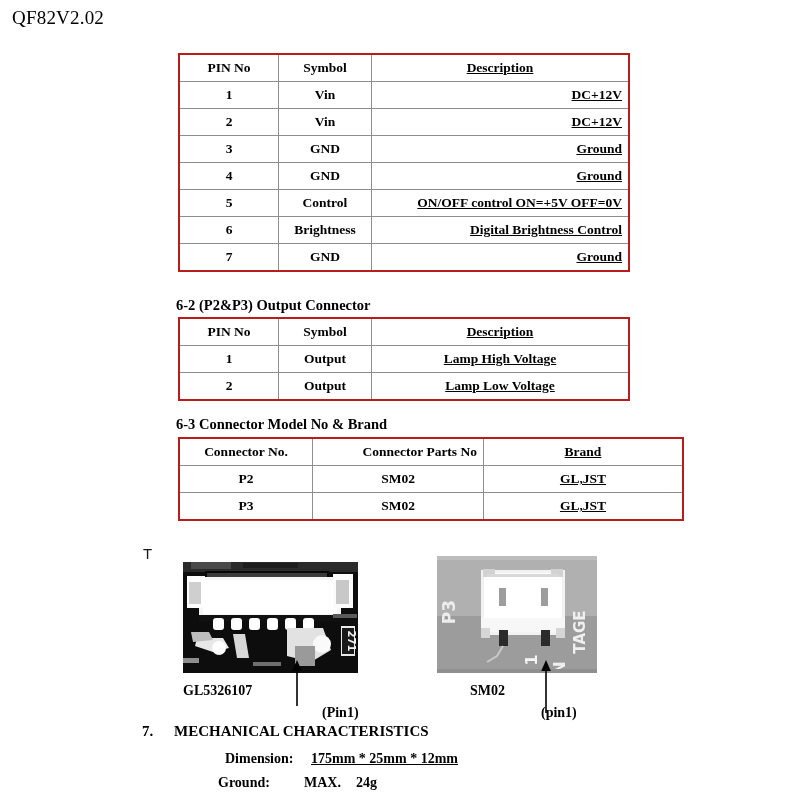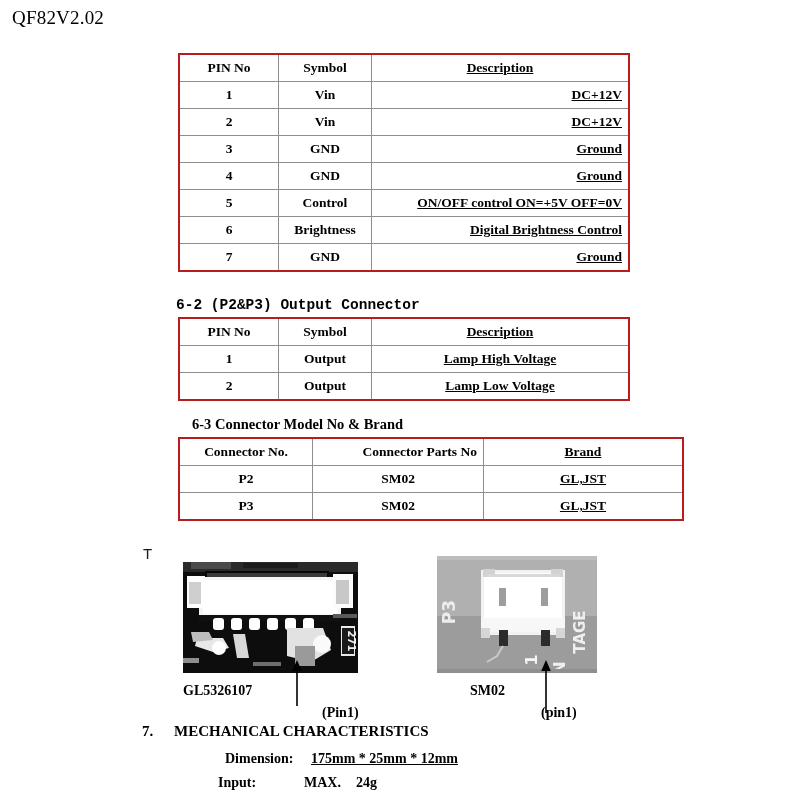--- a/index.html
+++ b/index.html
@@ -32,22 +32,22 @@
   }
 
   
   .section-heading {
     position: absolute;
     font-size: 14.5px;
     font-weight: bold;
     white-space: nowrap;
   }
   #heading-6-1 { left: 176px; top: 32px; }
-  #heading-6-2 { left: 176px; top: 297px; font-family: Liberation Mono, monospace; }
-  #heading-6-3 { left: 192px; top: 416px; }
+  #heading-6-2 { left: 176px; top: 297px; }
+  #heading-6-3 { left: 176px; top: 416px; }
 
   
   table.spec {
     position: absolute;
     border-collapse: collapse;
     table-layout: fixed;
     font-size: 13.5px;
     font-weight: bold;
     background: #fff;
   }
@@ -369,16 +369,16 @@
 
   <div id="mech-heading">
     <span class="num">7.</span><span>MECHANICAL CHARACTERISTICS</span>
   </div>
 
   <div class="mech-row" id="mech-dimension">
     <span class="lbl">Dimension:</span><span>175mm * 25mm * 12mm</span>
   </div>
 
   <div class="mech-row" id="mech-weight">
-    <span class="lbl">Input:</span><span class="val-max">MAX.</span><span>24g</span>
+    <span class="lbl">Ground:</span><span class="val-max">MAX.</span><span>24g</span>
   </div>
 
 </div>
 
 </body></html>

